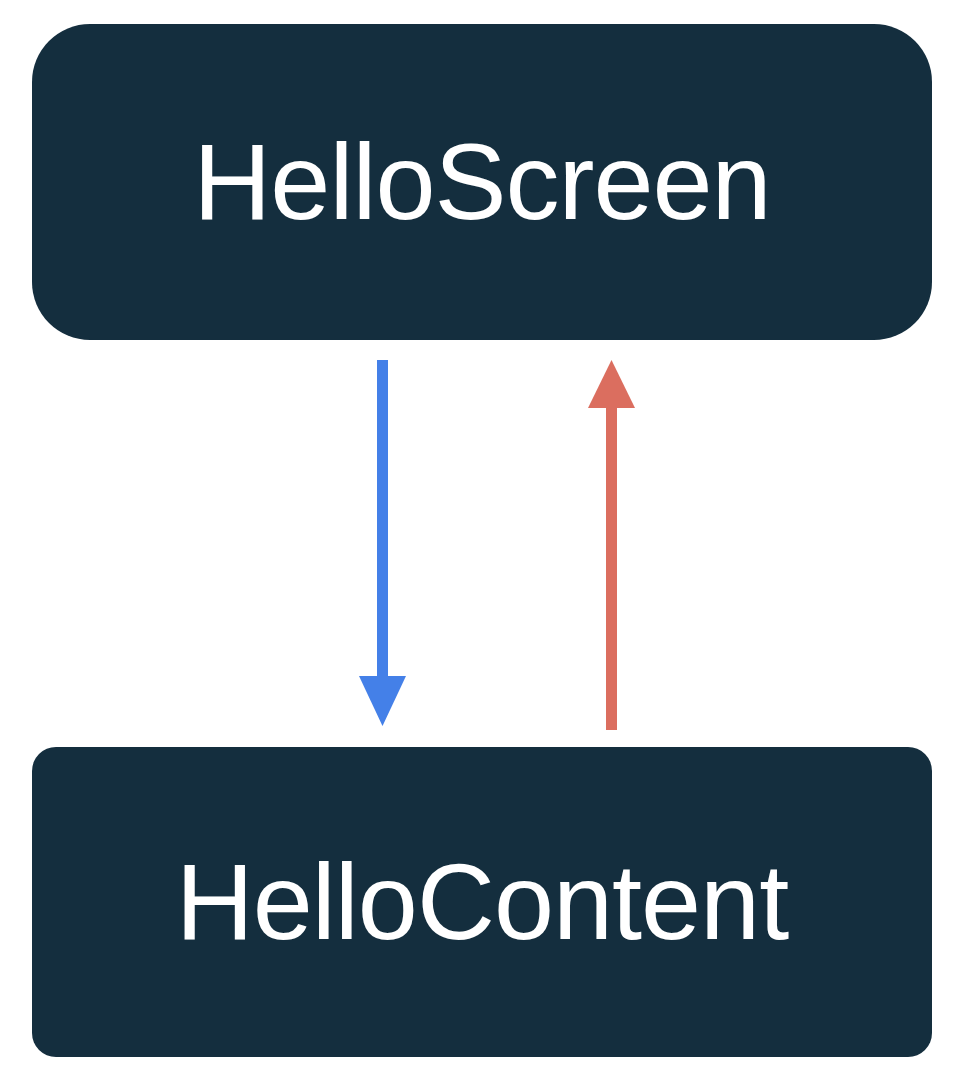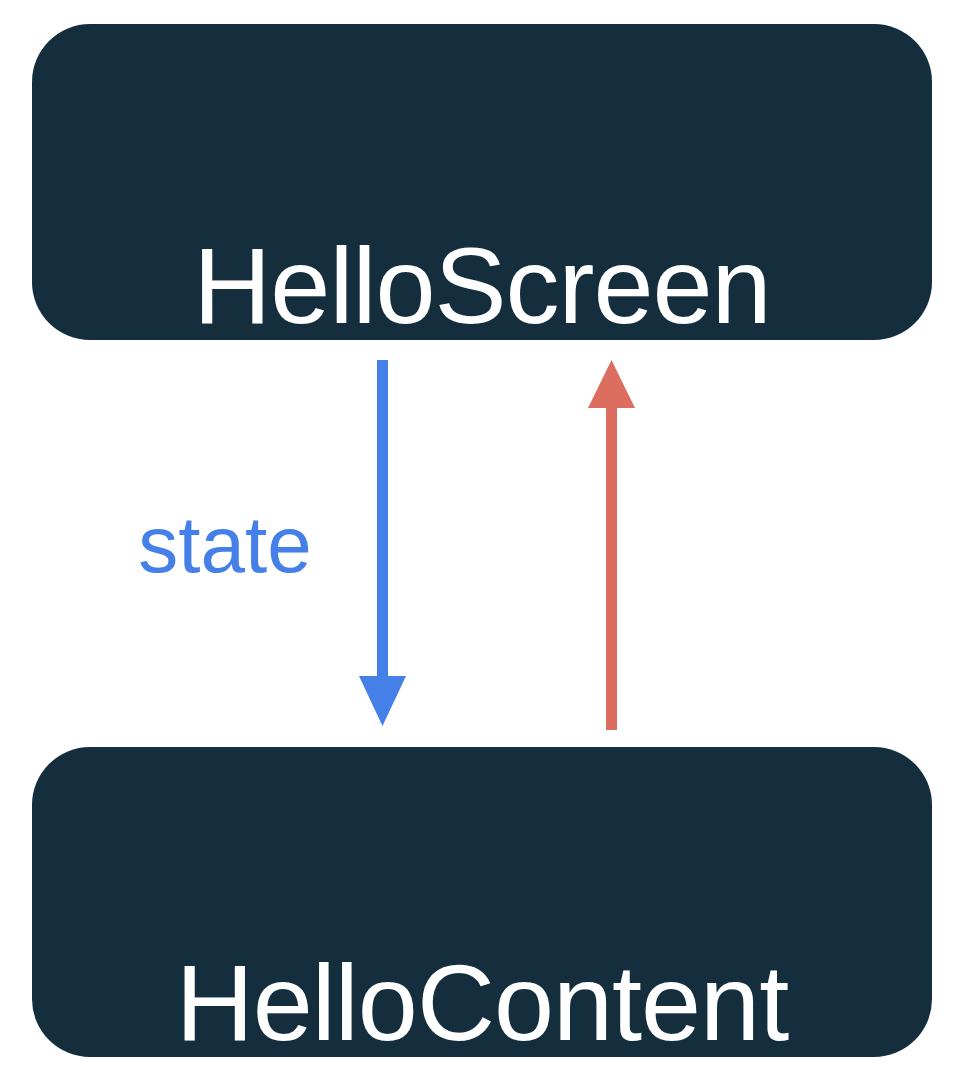--- a/index.html
+++ b/index.html
@@ -16,21 +16,21 @@
     height: 1078px;
     overflow: hidden;
     background: #ffffff;
   }
   .node-box {
     position: absolute;
     left: 32px;
     width: 900px;
     border-radius: 58px;
     display: flex;
-    align-items: flex-end;
+    align-items: center;
     justify-content: center;
   }
   .node-box--top {
     top: 24px;
     height: 316px;
   }
   .node-box--bottom {
     top: 747px;
     height: 310px;
   }
@@ -65,31 +65,30 @@
 </style>
 </head>
 <body>
 
 <div class="canvas">
 
   <div class="node-box node-box--top" style="background: rgb(20, 46, 62);">
     <span class="node-label" style="color: rgb(255, 255, 255);">HelloScreen</span>
   </div>
 
-  <div class="node-box node-box--bottom" style="background: rgb(20, 46, 62);">
+  <div class="node-box node-box--bottom" style="background: rgb(20, 46, 62); border-radius: 24px;">
     <span class="node-label" style="color: rgb(255, 255, 255);">HelloContent</span>
   </div>
 
   <svg class="arrow-layer" viewBox="0 0 958 1078">
     <g>
       <rect x="377" y="360" width="11" height="320" fill="#4480E8"></rect>
       <polygon points="359,676 406,676 382.5,726" fill="#4480E8"></polygon>
     </g>
     <g>
       <rect x="606" y="406" width="11" height="324" fill="#DB6E5F"></rect>
       <polygon points="588,408 635,408 611.5,360" fill="#DB6E5F"></polygon>
     </g>
   </svg>
 
-  <div class="flow-label flow-label--state" style="color: rgb(68, 128, 232);">state</div>
 
 
 </div>
 
 </body></html>

